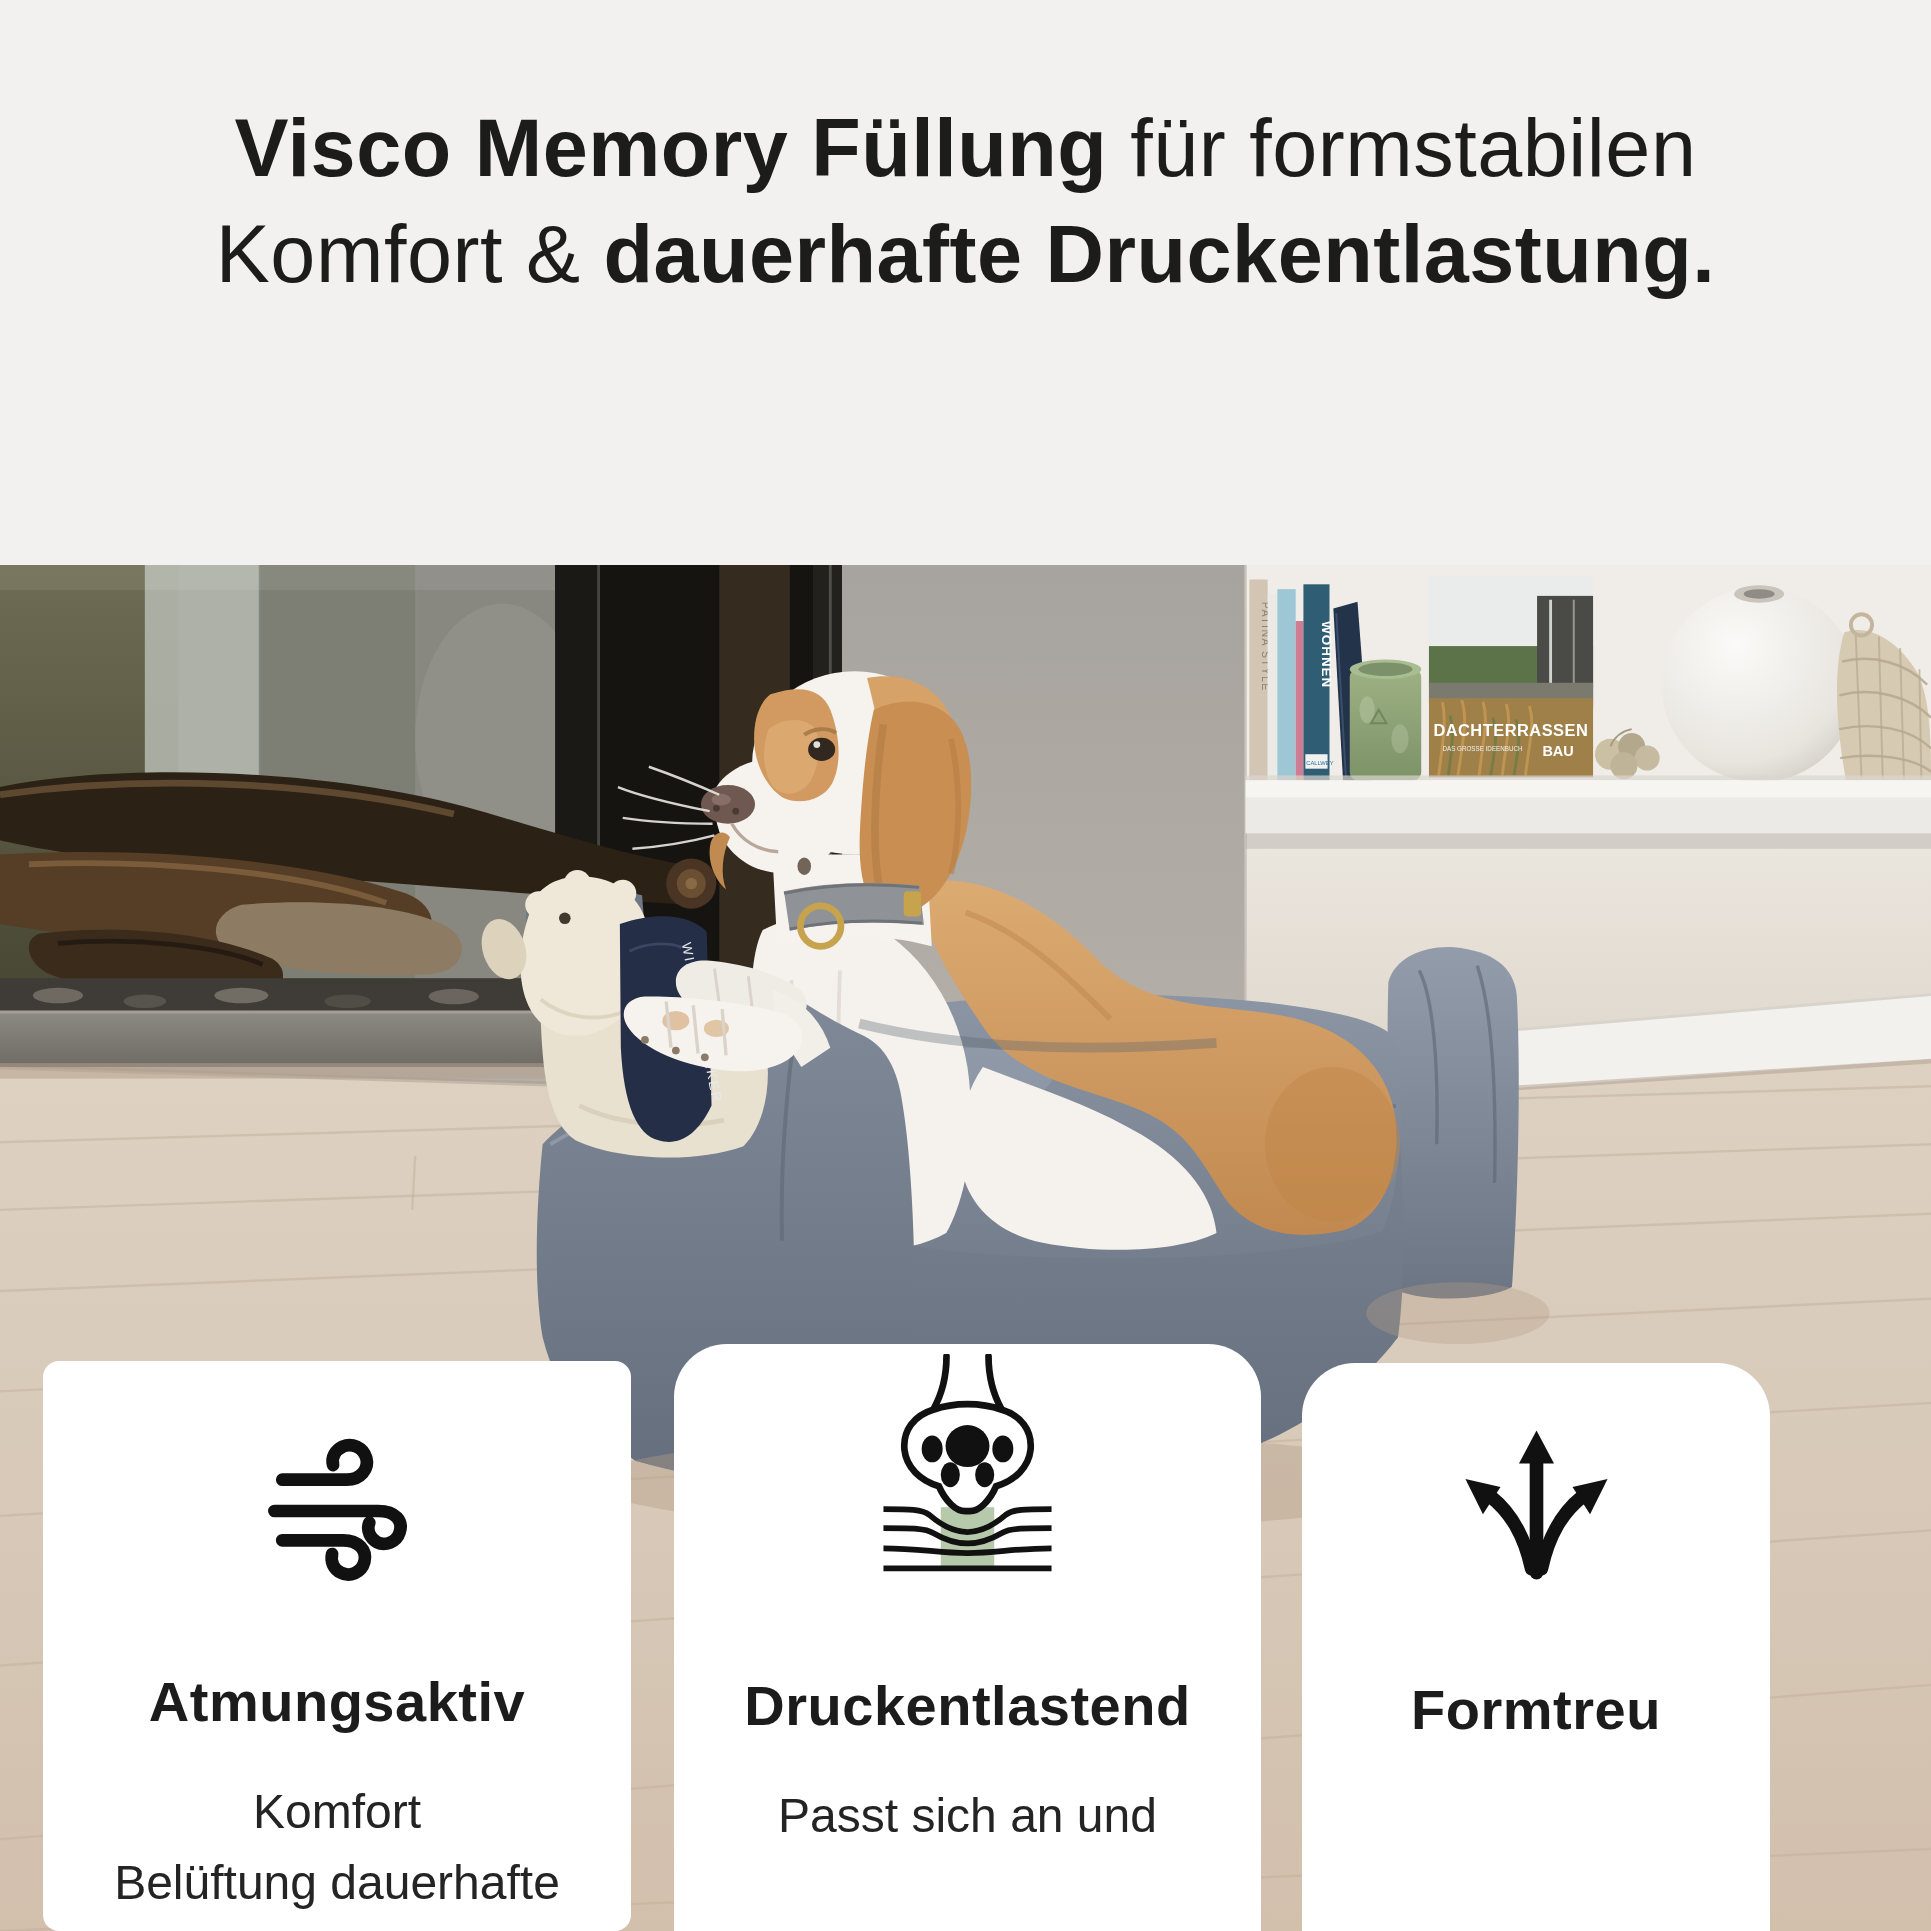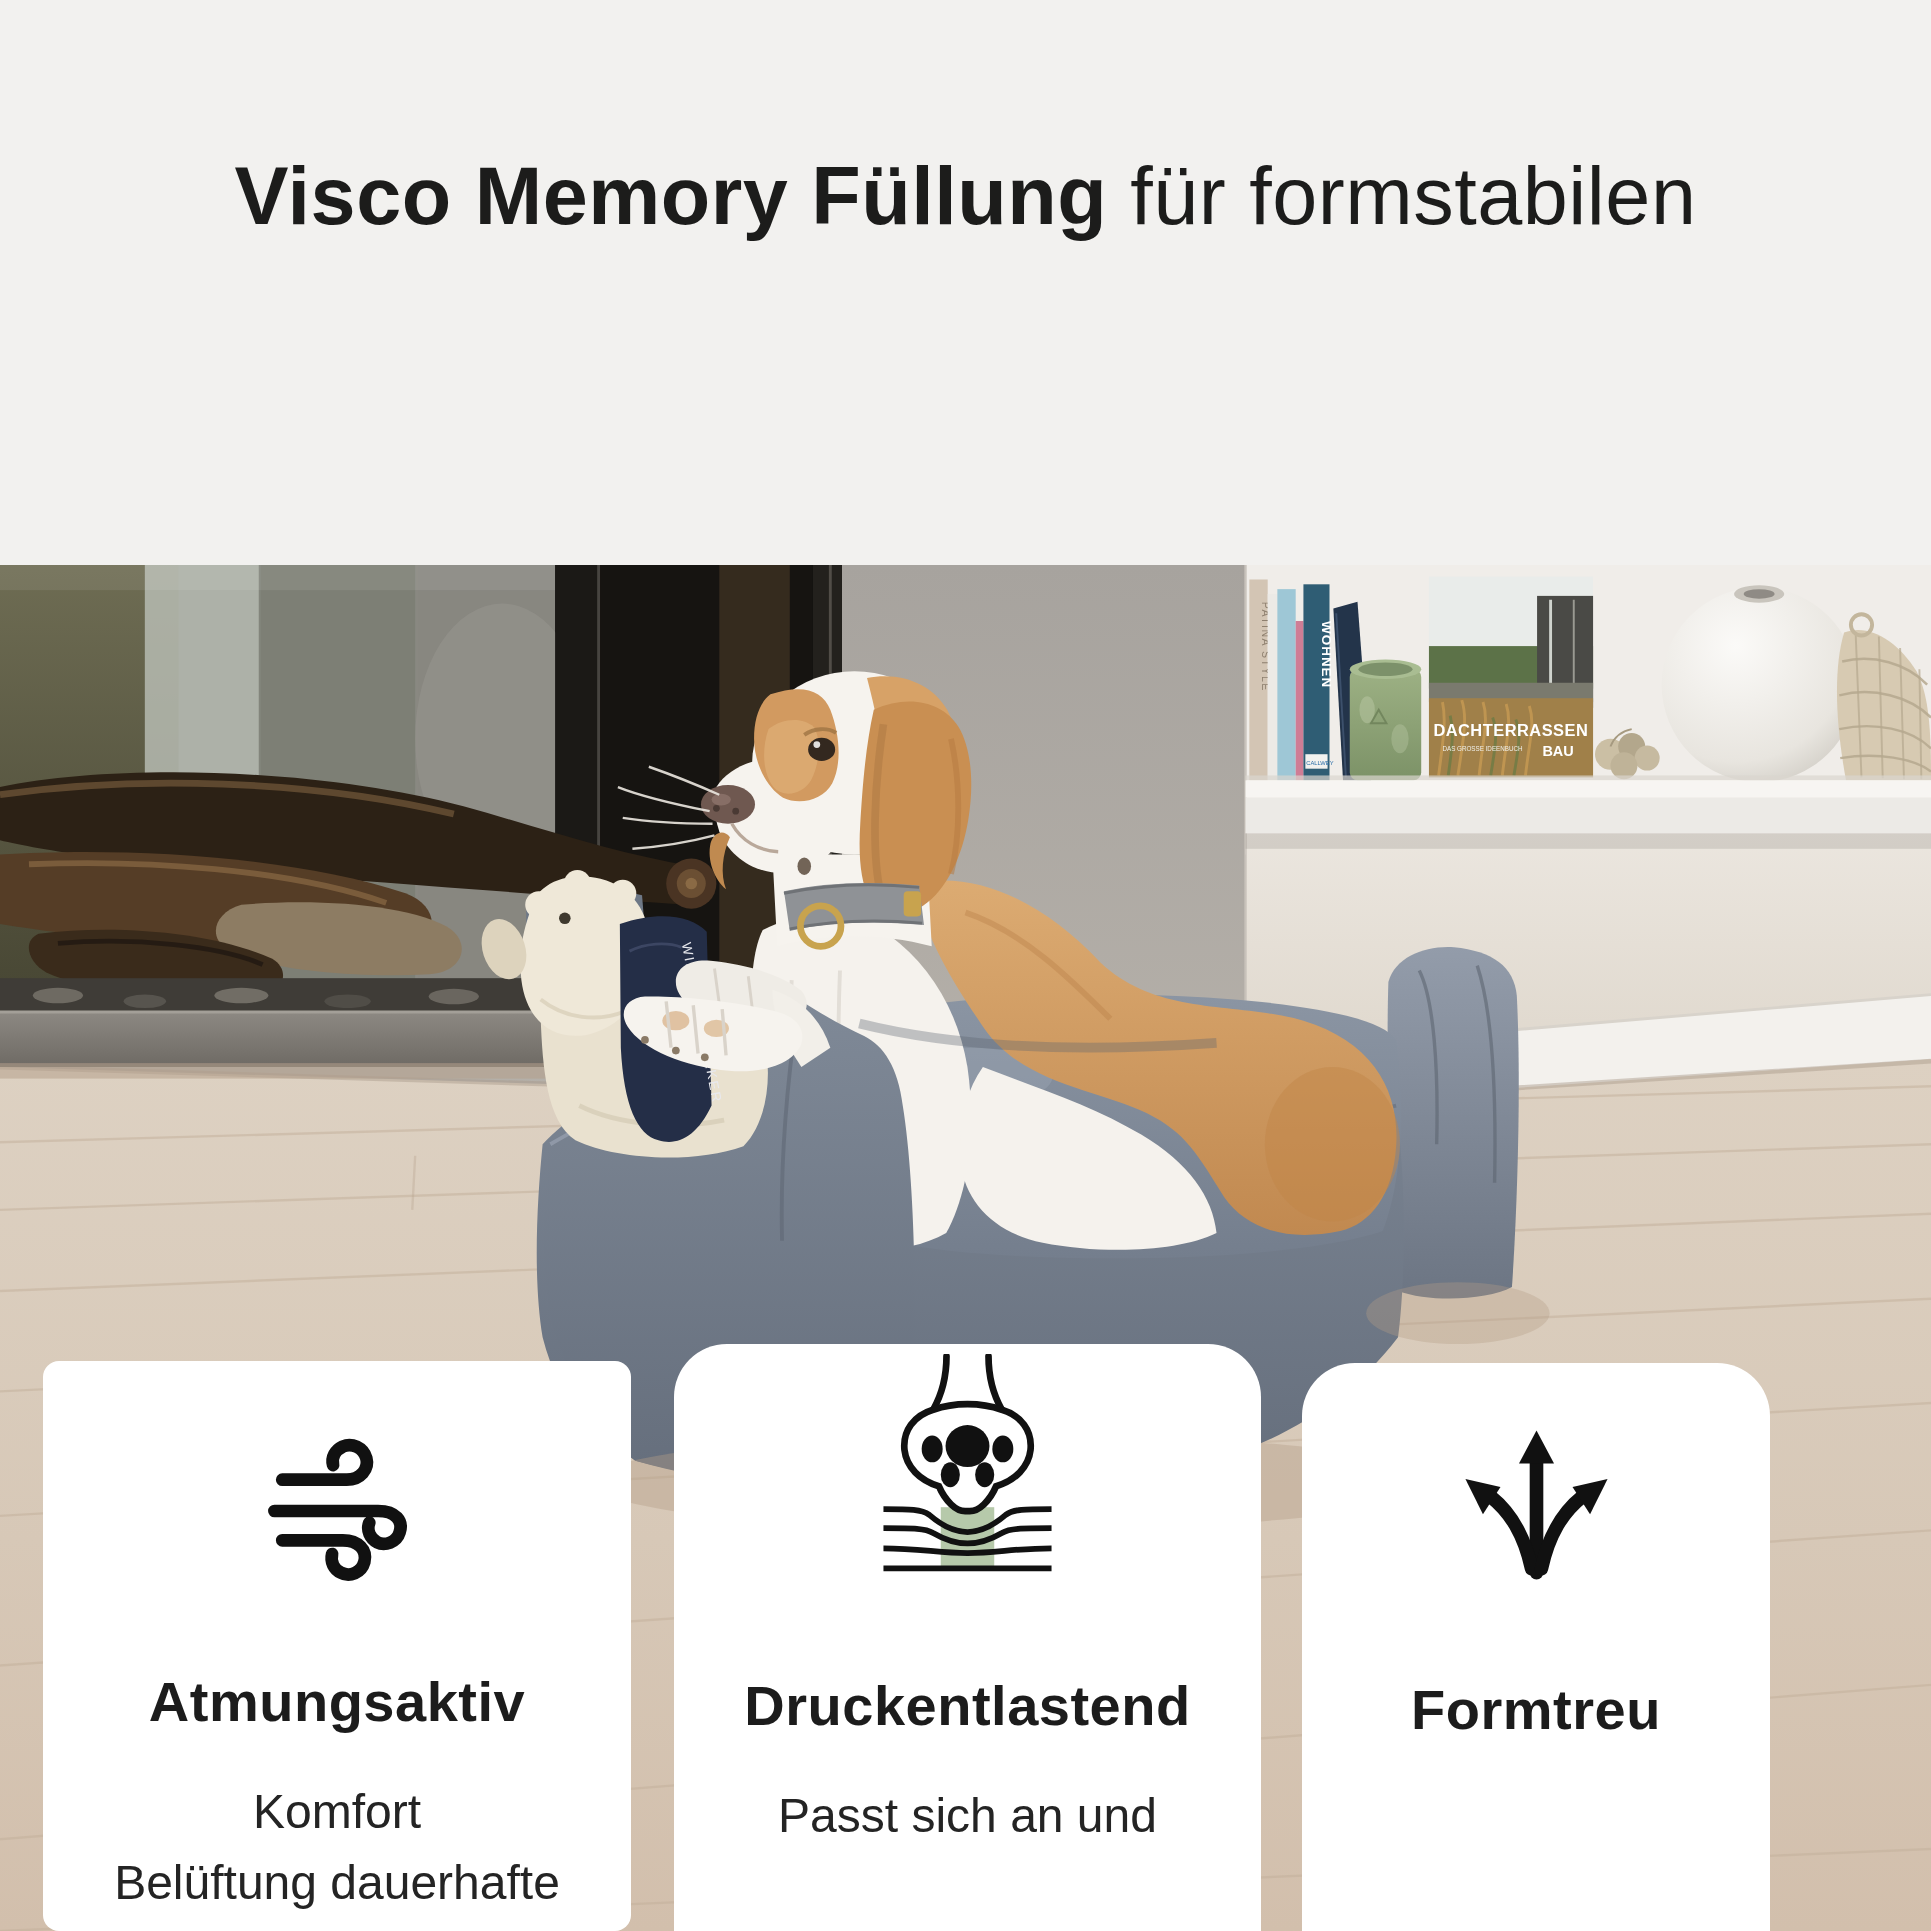--- a/index.html
+++ b/index.html
@@ -3,21 +3,21 @@
 <meta charset="utf-8">
 <style>
   html,body{margin:0;padding:0;background:#ffffff;}
   .canvas{
     position:relative;width:1931px;height:1931px;overflow:hidden;
     font-family:"Liberation Sans","DejaVu Sans",sans-serif;background:#f2f1ef;
   }
   
   .headline{
     position:absolute;left:0;top:0;width:1931px;height:565px;
-    background:#f2f1ef;text-align:center;box-sizing:border-box;padding-top:95px;margin-top:48px;
+    background:#f2f1ef;text-align:center;box-sizing:border-box;padding-top:95px;
   }
   .headline .line{font-size:81px;line-height:106px;color:#1c1c1b;letter-spacing:0.5px;white-space:nowrap;}
   .headline .b{font-weight:700;}
   .headline .l{font-weight:400;}
   
   .photo{position:absolute;left:0;top:565px;width:1931px;height:1366px;}
   .photo svg{display:block;width:1931px;height:1366px;}
   
   .card{
     position:absolute;background:#ffffff;border-radius:53px 53px 0 0;
@@ -41,20 +41,21 @@
   }
   .scene text{font-family:"Liberation Sans","DejaVu Sans",sans-serif;}
 </style>
 </head>
 <body>
 
 <div class="canvas">
 
   <header class="headline">
     <div class="line"><span class="b">Visco Memory Füllung</span><span class="l">  für formstabilen</span></div>
+    <div class="line"><span class="l">Komfort &amp; </span><span class="b">dauerhafte Druckentlastung.</span></div>
   </header>
 
   <div class="photo">
   <svg class="scene" viewBox="0 0 2000 1415" preserveAspectRatio="none">
     <defs>
       <linearGradient id="gWall" x1="0" y1="0" x2="0" y2="1">
         <stop offset="0" stop-color="#a7a39e"></stop>
             <stop offset="1" stop-color="#b6b1aa"></stop>
       </linearGradient>
       <linearGradient id="gWallWarm" x1="0" y1="0" x2="0" y2="1">

